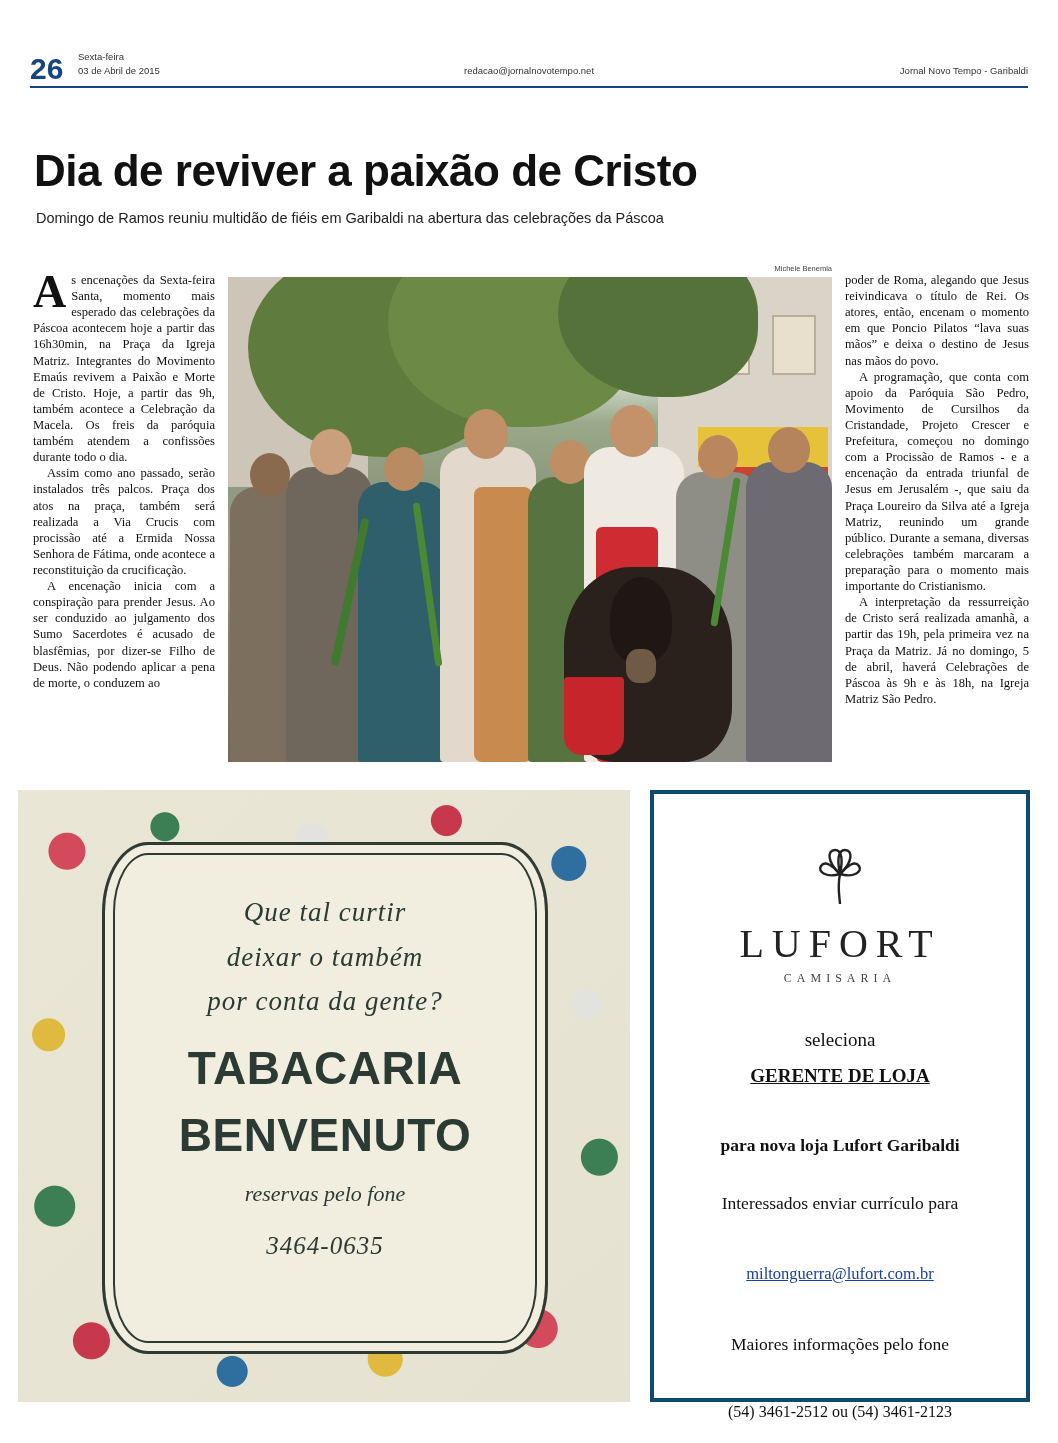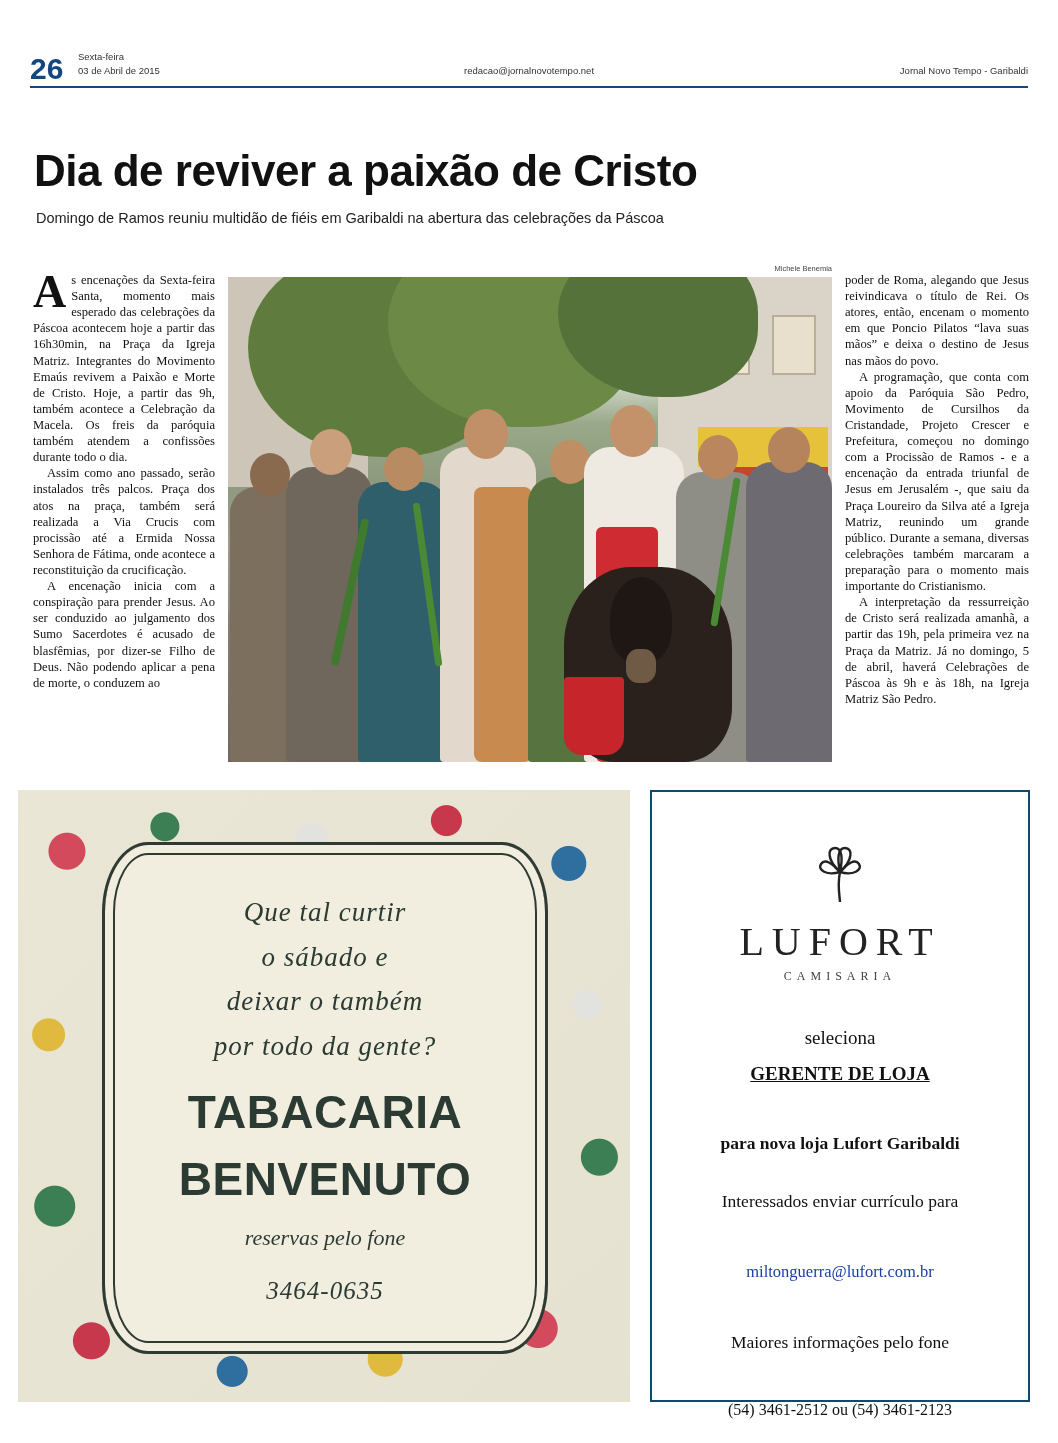--- a/index.html
+++ b/index.html
@@ -221,21 +221,21 @@
   }
   .phone {
     font-size: 25px;
     letter-spacing: 1px;
   }
 
   .ad-right {
     position: absolute;
     left: 650px; top: 790px;
     width: 380px; height: 612px;
-    border: 2px solid #0c4a6e;
+    border: 4px solid #0c4a6e;
     background: #fff;
   }
   .lufort-logo {
     position: absolute;
     left: 0; right: 0; top: 54px;
     text-align: center;
   }
   .clover { display: block; margin: 0 auto 14px auto; }
   .lufort-word {
     font-family: "Liberation Serif", serif;
@@ -253,21 +253,21 @@
   .lufort-body {
     position: absolute;
     left: 20px; right: 20px; top: 235px;
     text-align: center;
     color: #111;
   }
   .lufort-body .l1 { font-size: 19px; margin-bottom: 14px; }
   .lufort-body .l2 { font-size: 19px; font-weight: bold; text-decoration: underline; margin-bottom: 48px; }
   .lufort-body .l3 { font-size: 17.5px; font-weight: bold; margin-bottom: 37px; }
   .lufort-body .l4 { font-size: 17.5px; margin-bottom: 50px; }
-  .lufort-body .l5 { font-size: 16.5px; color: #1a3fa0; margin-bottom: 50px; }
+  .lufort-body .l5 { font-size: 16.5px; color: #1a3fa0; text-decoration: underline; margin-bottom: 50px; }
   .lufort-body .l6 { font-size: 17.5px; margin-bottom: 48px; }
   .lufort-body .l7 { font-size: 16px; }
 </style>
 </head>
 <body>
 
 <div class="page">
 
   <div class="masthead">
     <div class="page-number">26</div>
@@ -347,23 +347,22 @@
     <p class="first">poder de Roma, alegando que Jesus reivindicava o título de Rei. Os atores, então, encenam o momento em que Poncio Pilatos “lava suas mãos” e deixa o destino de Jesus nas mãos do povo.</p>
     <p>A programação, que conta com apoio da Paróquia São Pedro, Movimento de Cursilhos da Cristandade, Projeto Crescer e Prefeitura, começou no domingo com a Procissão de Ramos - e a encenação da entrada triunfal de Jesus em Jerusalém -, que saiu da Praça Loureiro da Silva até a Igreja Matriz, reunindo um grande público. Durante a semana, diversas celebrações também marcaram a preparação para o momento mais importante do Cristianismo.</p>
     <p>A interpretação da ressurreição de Cristo será realizada amanhã, a partir das 19h, pela primeira vez na Praça da Matriz. Já no domingo, 5 de abril, haverá Celebrações de Páscoa às 9h e às 18h, na Igreja Matriz São Pedro.</p>
   </div>
 
   <div class="ad-left">
     <div class="floral"></div>
     <div class="ad-frame"></div>
     <div class="ad-text">
       <div class="script">Que tal curtir</div>
-      <div class="script">o sábado e</div>
       <div class="script">deixar o também</div>
-      <div class="script">por todo da gente?</div>
+      <div class="script">por conta da gente?</div>
       <div class="brand-name">TABACARIA</div>
       <div class="brand-name">BENVENUTO</div>
       <div class="reserva">reservas pelo fone</div>
       <div class="reserva phone">3464-0635</div>
     </div>
   </div>
 
   <div class="ad-right">
     <div class="lufort-logo">
       <svg class="clover" width="54" height="58" viewBox="0 0 54 58" aria-hidden="true">

